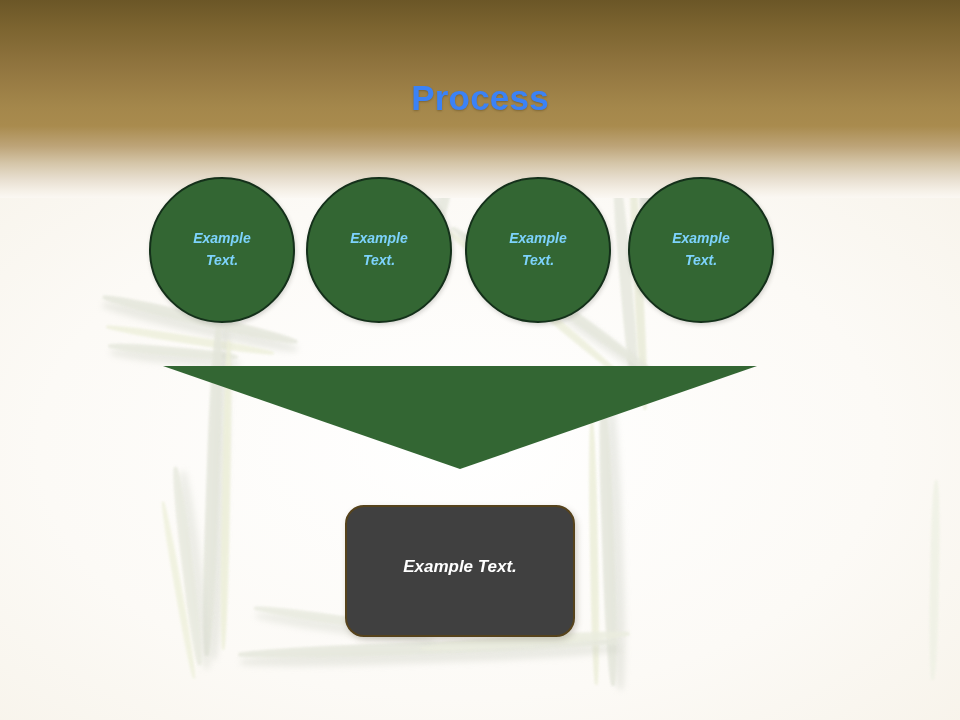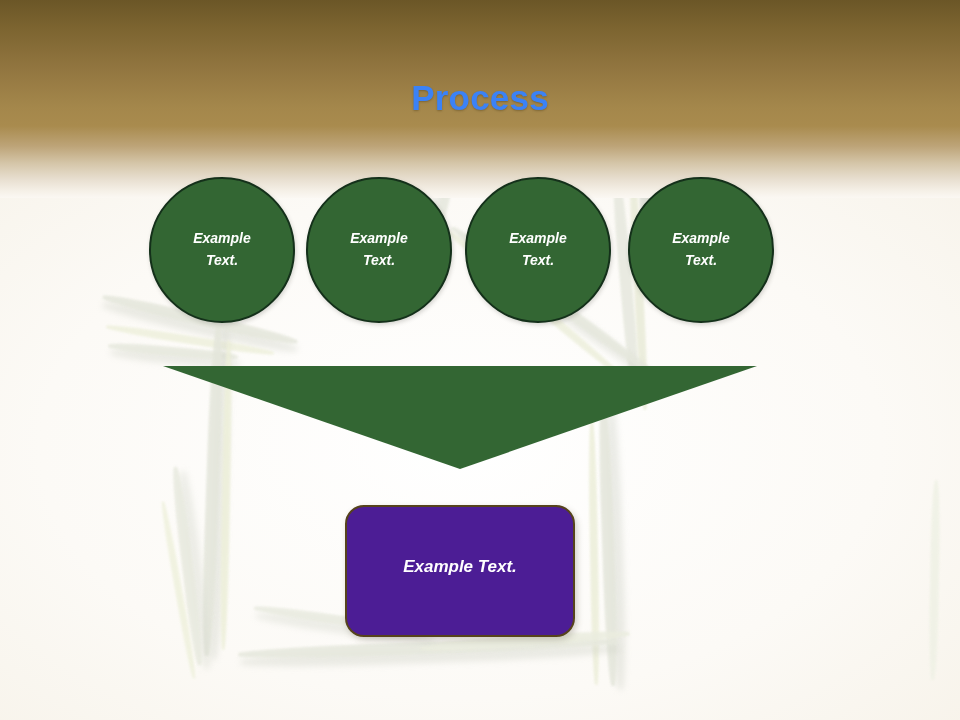--- a/index.html
+++ b/index.html
@@ -67,21 +67,21 @@
     position: absolute;
     width: 146px; height: 146px;
     border-radius: 50%;
     background: #336633;
     border: 2px solid #14301A;
     box-sizing: border-box;
     display: flex;
     align-items: center;
     justify-content: center;
     text-align: center;
-    color: #ffffff;
+    color: #7dd3fc;
     font-size: 14px;
     font-weight: bold;
     font-style: italic;
     line-height: 1.45;
     box-shadow: 1px 2px 4px rgba(70,70,60,.22);
   }
   .circle span { display: block; padding-bottom: 2px; }
 
   
   .arrow {
@@ -94,21 +94,21 @@
   .arrow svg { display: block; }
 
   
   .result-box {
     position: absolute;
     left: 345px;
     top: 505px;
     width: 230px;
     height: 132px;
     box-sizing: border-box;
-    background: #4c1d95;
+    background: #404040;
     border: 2px solid #56431C;
     border-radius: 19px;
     display: flex;
     align-items: center;
     justify-content: center;
     color: #FFFFFF;
     font-size: 17px;
     font-weight: bold;
     font-style: italic;
     box-shadow: 2px 3px 6px rgba(80,70,50,.25);

